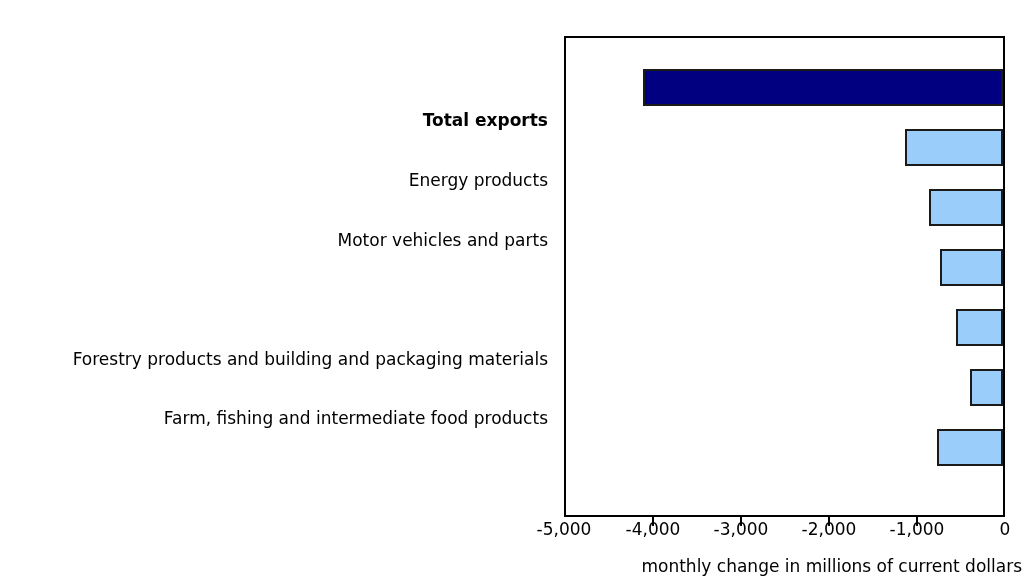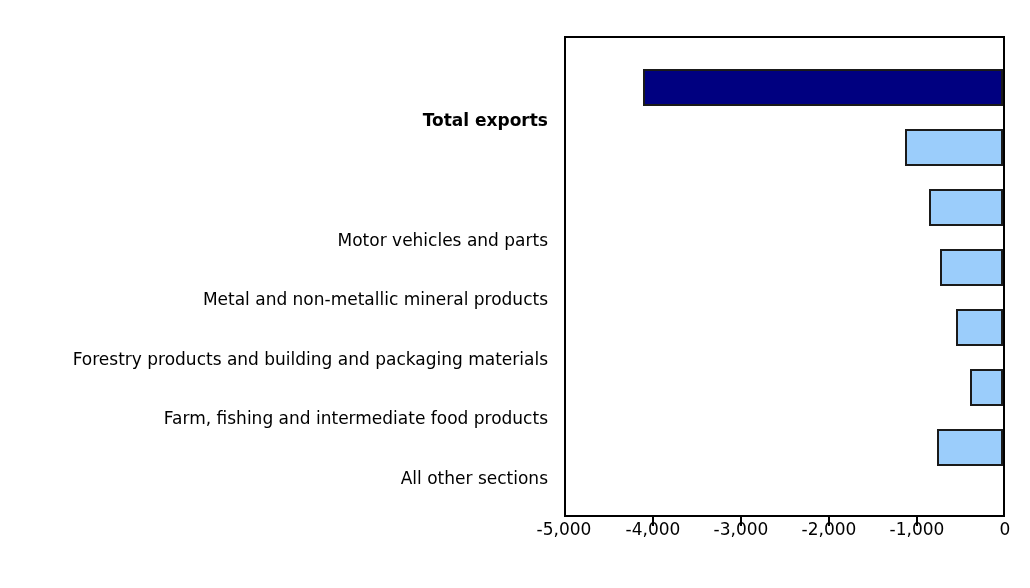--- a/index.html
+++ b/index.html
@@ -109,25 +109,24 @@
     white-space: nowrap;
   }
 </style>
 </head>
 <body>
 
 <div id="chart-root">
 
   <div class="cat-labels">
     <div class="cat-label bold" style="top:74px;">Total exports</div>
+    <div class="cat-label" style="top:134px;">Energy products</div>
     <div class="cat-label" style="top:194px;">Motor vehicles and parts</div>
-    <div class="cat-label" style="top:253px;">Metal and non-metallic mineral products</div>
     <div class="cat-label" style="top:313px;">Forestry products and building and packaging materials</div>
     <div class="cat-label" style="top:372px;padding-left:12px;">Farm, fishing and intermediate food products</div>
-    <div class="cat-label" style="top:432px;">All other sections</div>
   </div>
 
   <div class="plot-frame">
     <div class="plot-inner">
       <div class="bar total" style="left: 77.2616px; width: 359.738px; top: 31px;"></div>
       <div class="bar normal" style="left: 338.937px; width: 98.0628px; top: 91px;"></div>
       <div class="bar normal" style="left: 362.71px; width: 74.29px; top: 151px;"></div>
       <div class="bar normal" style="left: 373.635px; width: 63.365px; top: 211px;"></div>
       <div class="bar normal" style="left: 390.416px; width: 46.5842px; top: 271px;"></div>
       <div class="bar normal" style="left: 404.312px; width: 32.6876px; top: 331px;"></div>
@@ -142,14 +141,15 @@
     <div class="tick-mark" style="left:916px;"></div>
 
     <div class="tick-label" style="left:564px;">-5,000</div>
     <div class="tick-label" style="left:653px;">-4,000</div>
     <div class="tick-label" style="left:741px;text-align:right;">-3,000</div>
     <div class="tick-label" style="left:829px;">-2,000</div>
     <div class="tick-label" style="left:917px;">-1,000</div>
     <div class="tick-label" style="left:1005px;">0</div>
   </div>
 
+  <div class="axis-title">monthly change in millions of current dollars</div>
 
 </div>
 
 </body></html>

